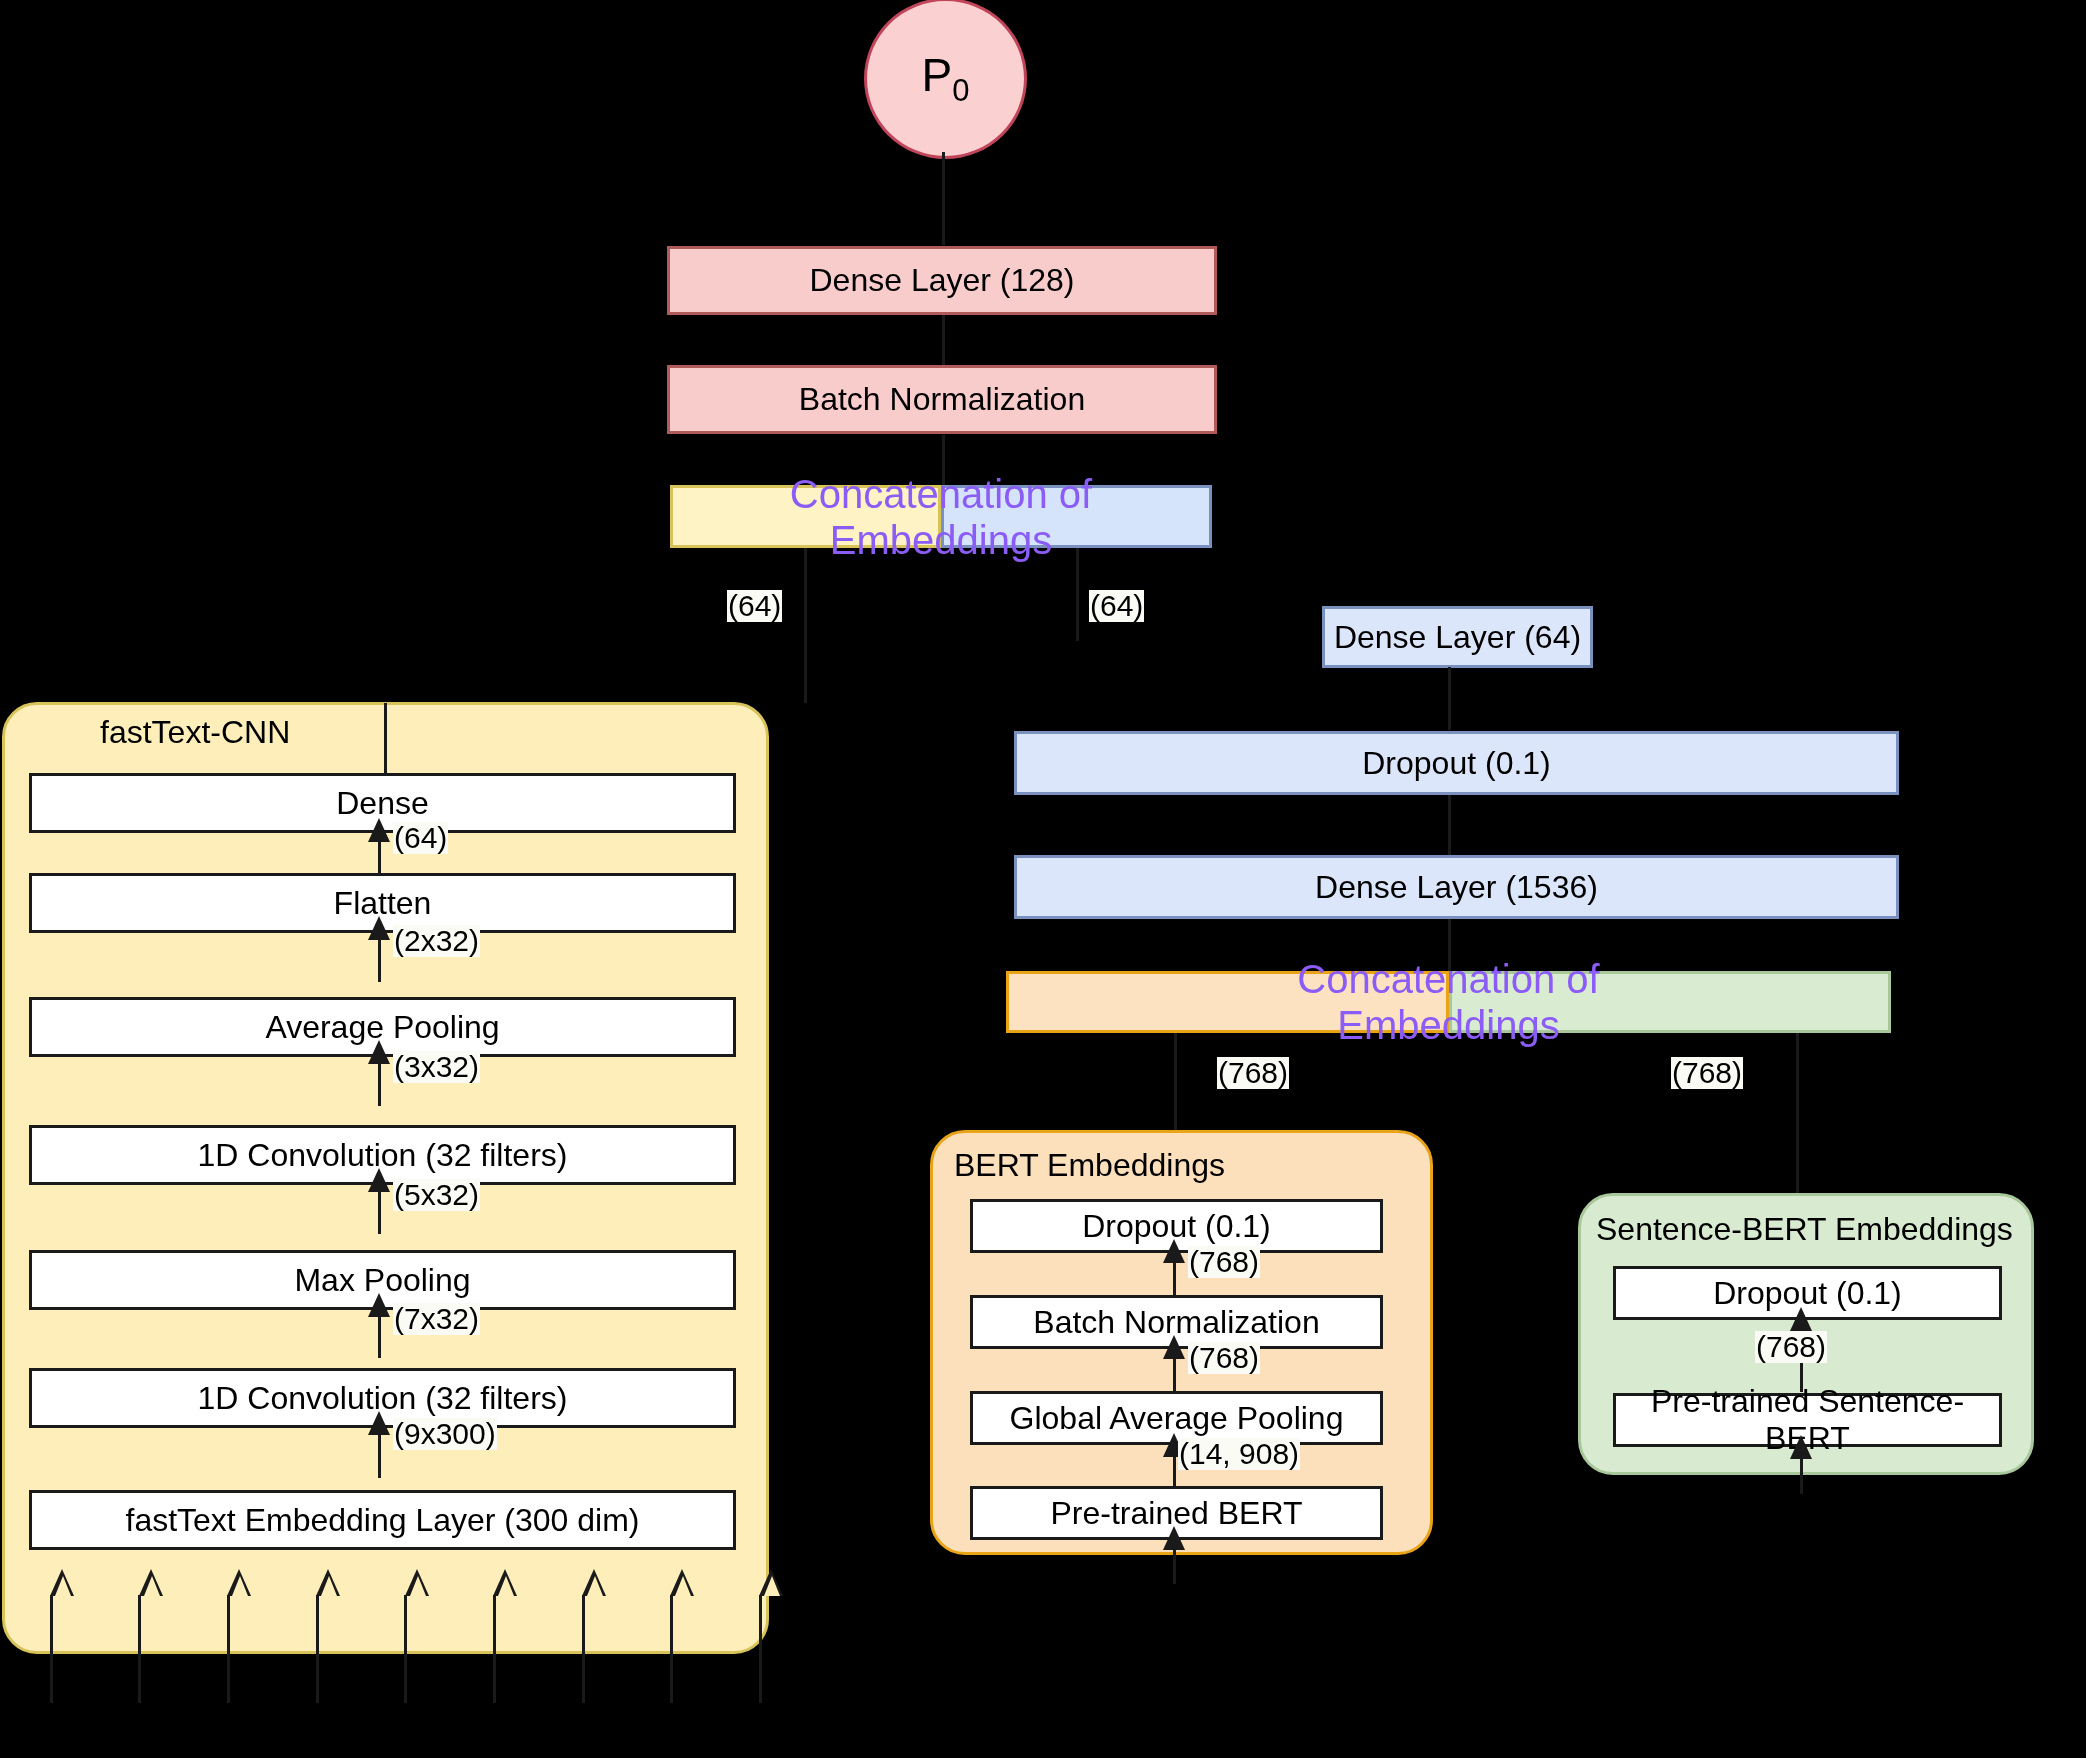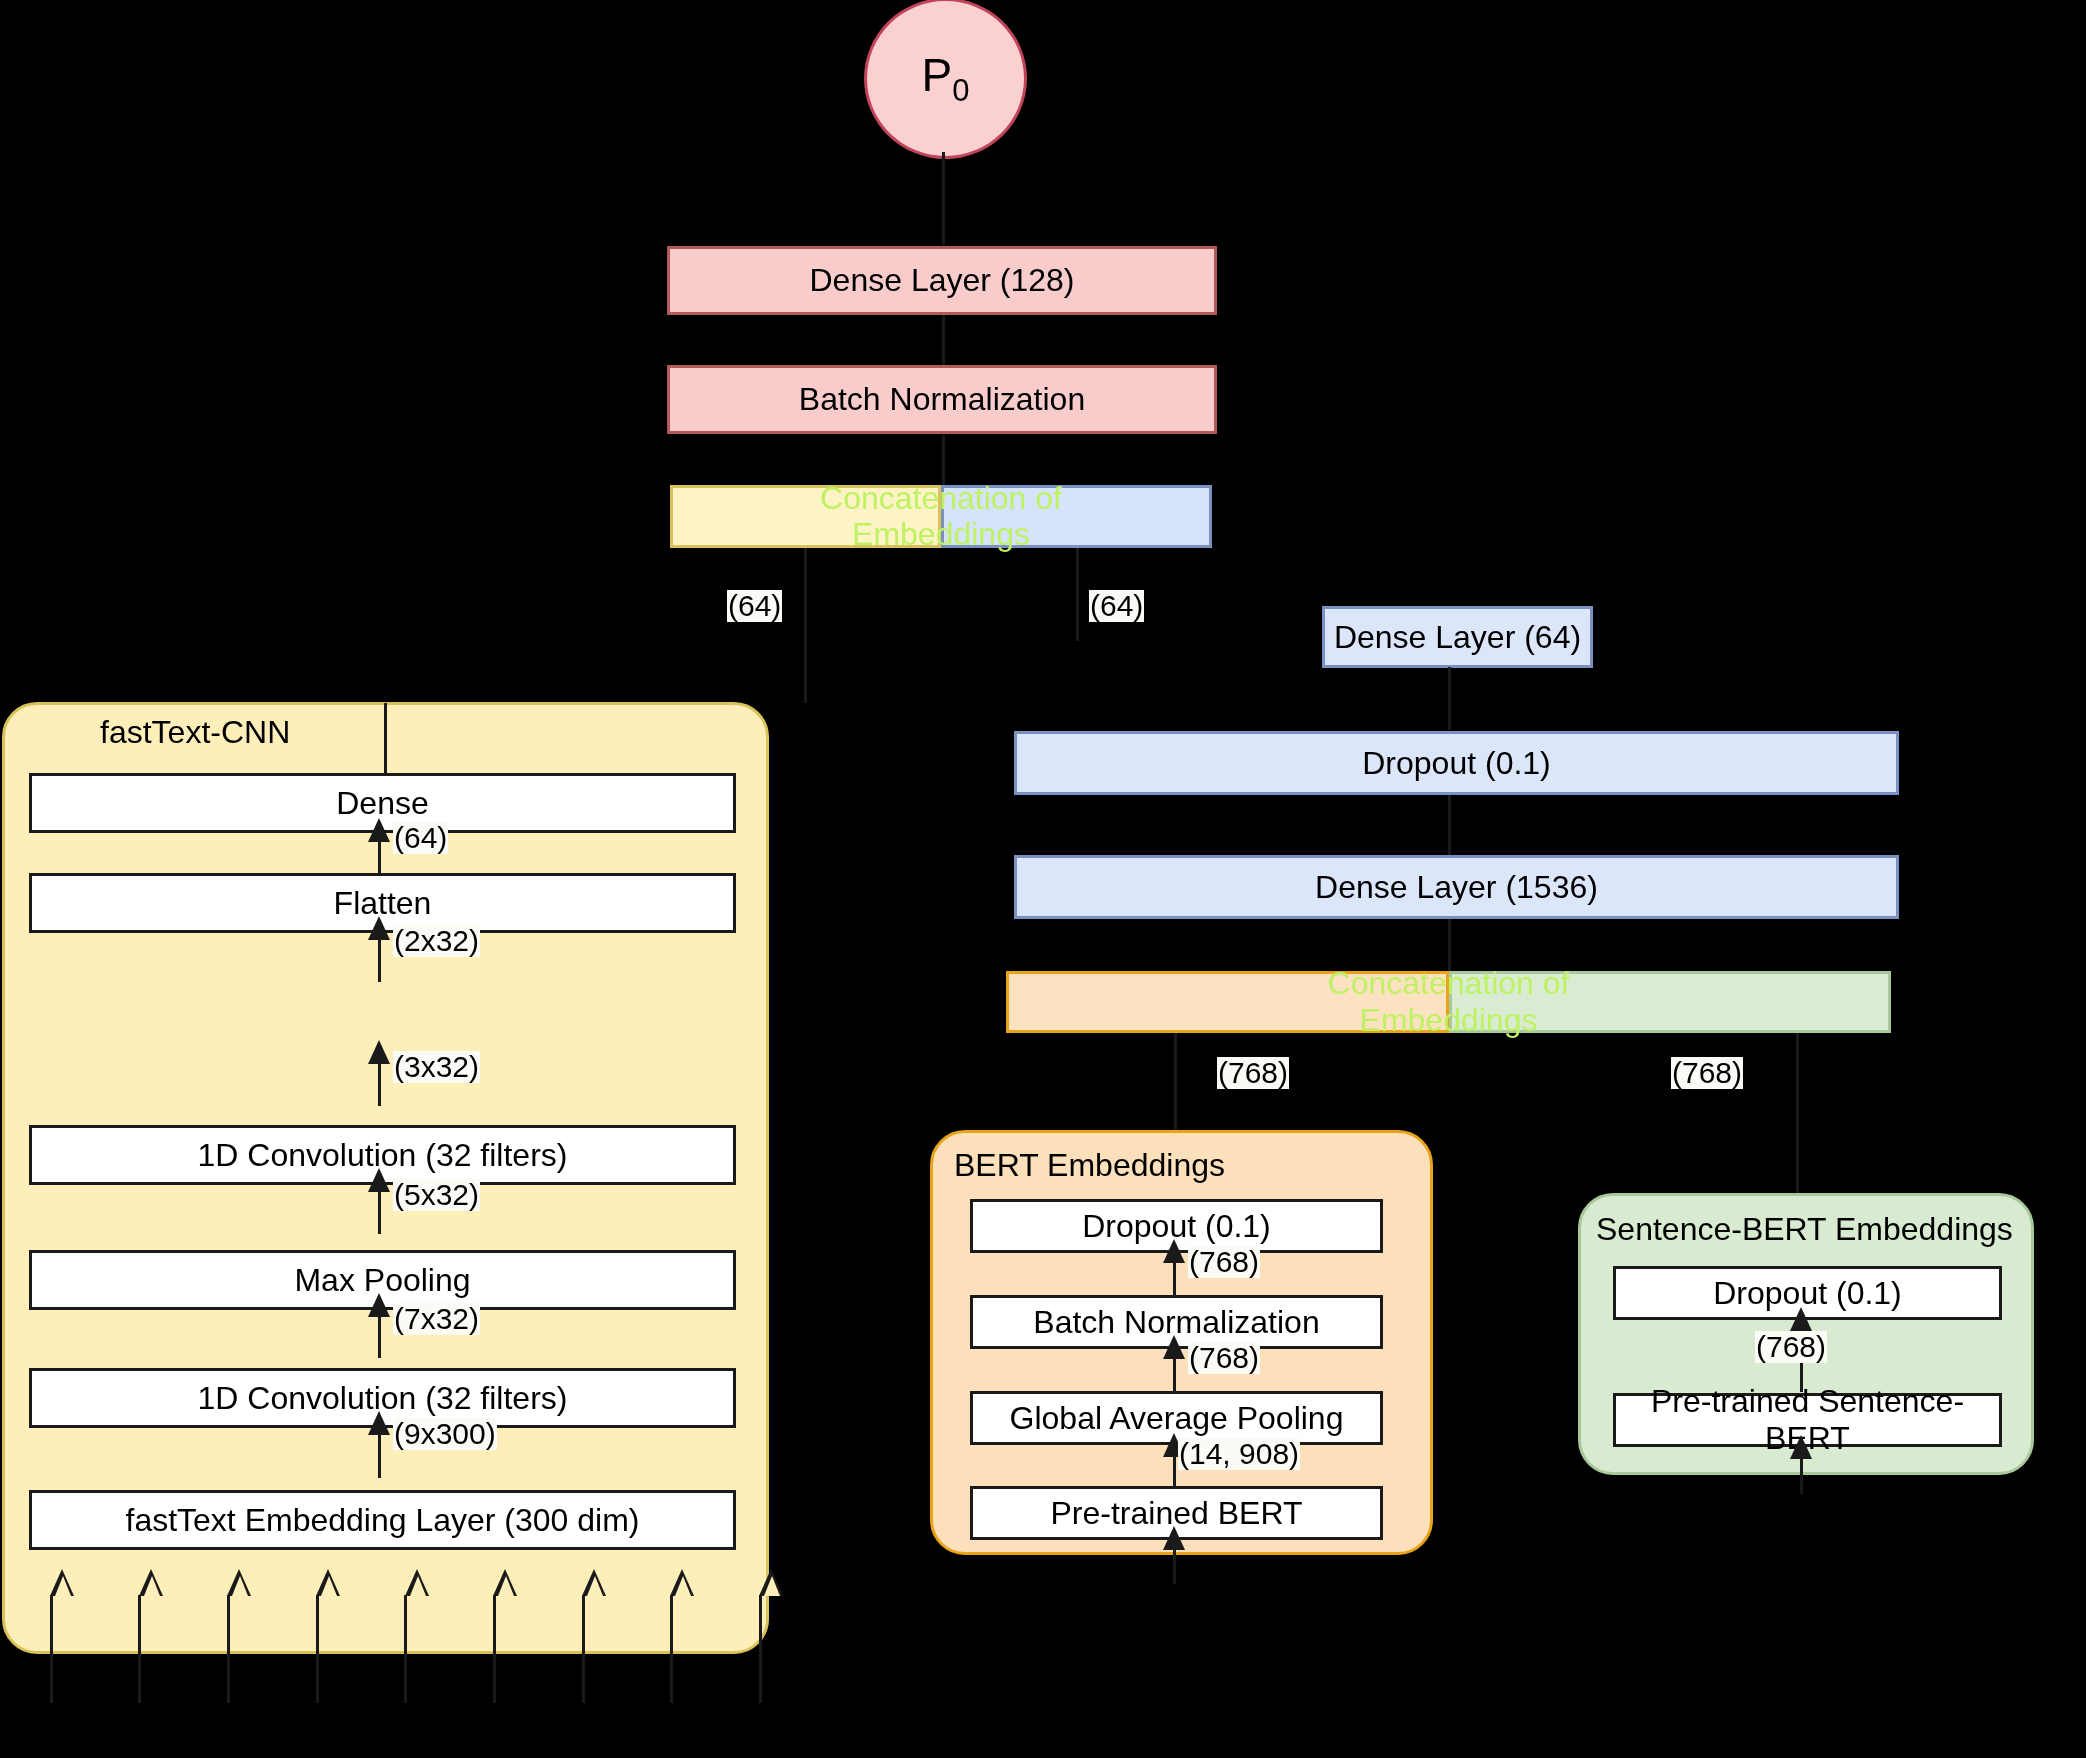--- a/index.html
+++ b/index.html
@@ -59,21 +59,21 @@
   .concat .half{
     flex:1 1 50%;
     box-sizing:border-box;
     height:100%;
   }
   .concat .label{
     position:absolute;
     left:0;right:0;top:50%;
     transform:translateY(-50%);
     text-align:center;
-    font-size:32px;color:#bef264;
+    font-size:40px;color:#8b5cf6;
     line-height:1.15;
     pointer-events:none;
   }
   .half.y{background:#fdf3c4;border:3px solid #d8c25a;}
   .half.b{background:#d6e4fb;border:3px solid #7a90bf;}
   .half.o{background:#fde2c2;border:3px solid #e8a317;}
   .half.g{background:#d9ecd2;border:3px solid #a8c79a;}
   
   .ellipse{
     position:absolute;
@@ -202,20 +202,23 @@
   <div class="arrowhead" style="left:368px;top:818px;"></div>
   <div class="dim" style="left:393px;top:822px;">(64)</div>
 
   <div class="box white" style="left:29px;top:873px;width:707px;height:60px;">
     <span>Flatten</span>
   </div>
   <div class="vline" style="left:378px;top:933px;height:49px;"></div>
   <div class="arrowhead" style="left:368px;top:916px;"></div>
   <div class="dim" style="left:393px;top:925px;">(2x32)</div>
 
+  <div class="box white" style="left:29px;top:997px;width:707px;height:60px;">
+    <span>Average Pooling</span>
+  </div>
   <div class="vline" style="left:378px;top:1057px;height:49px;"></div>
   <div class="arrowhead" style="left:368px;top:1040px;"></div>
   <div class="dim" style="left:393px;top:1051px;">(3x32)</div>
 
   <div class="box white" style="left:29px;top:1125px;width:707px;height:60px;">
     <span>1D Convolution (32 filters)</span>
   </div>
   <div class="vline" style="left:378px;top:1185px;height:49px;"></div>
   <div class="arrowhead" style="left:368px;top:1168px;"></div>
   <div class="dim" style="left:393px;top:1179px;">(5x32)</div>

